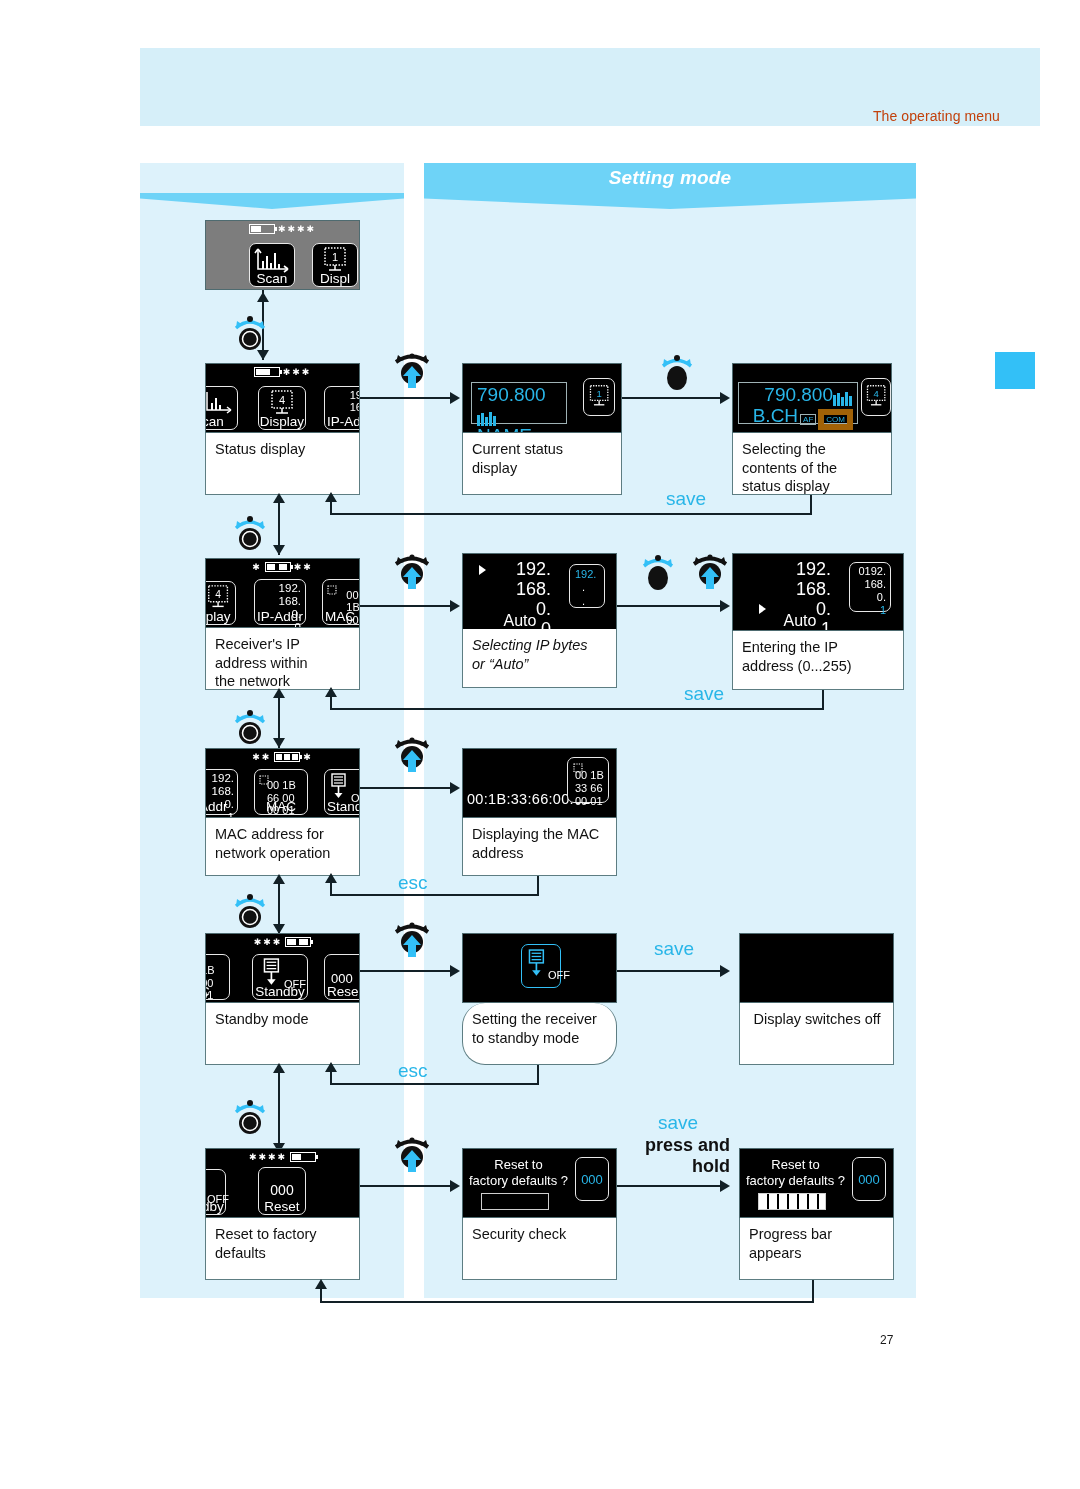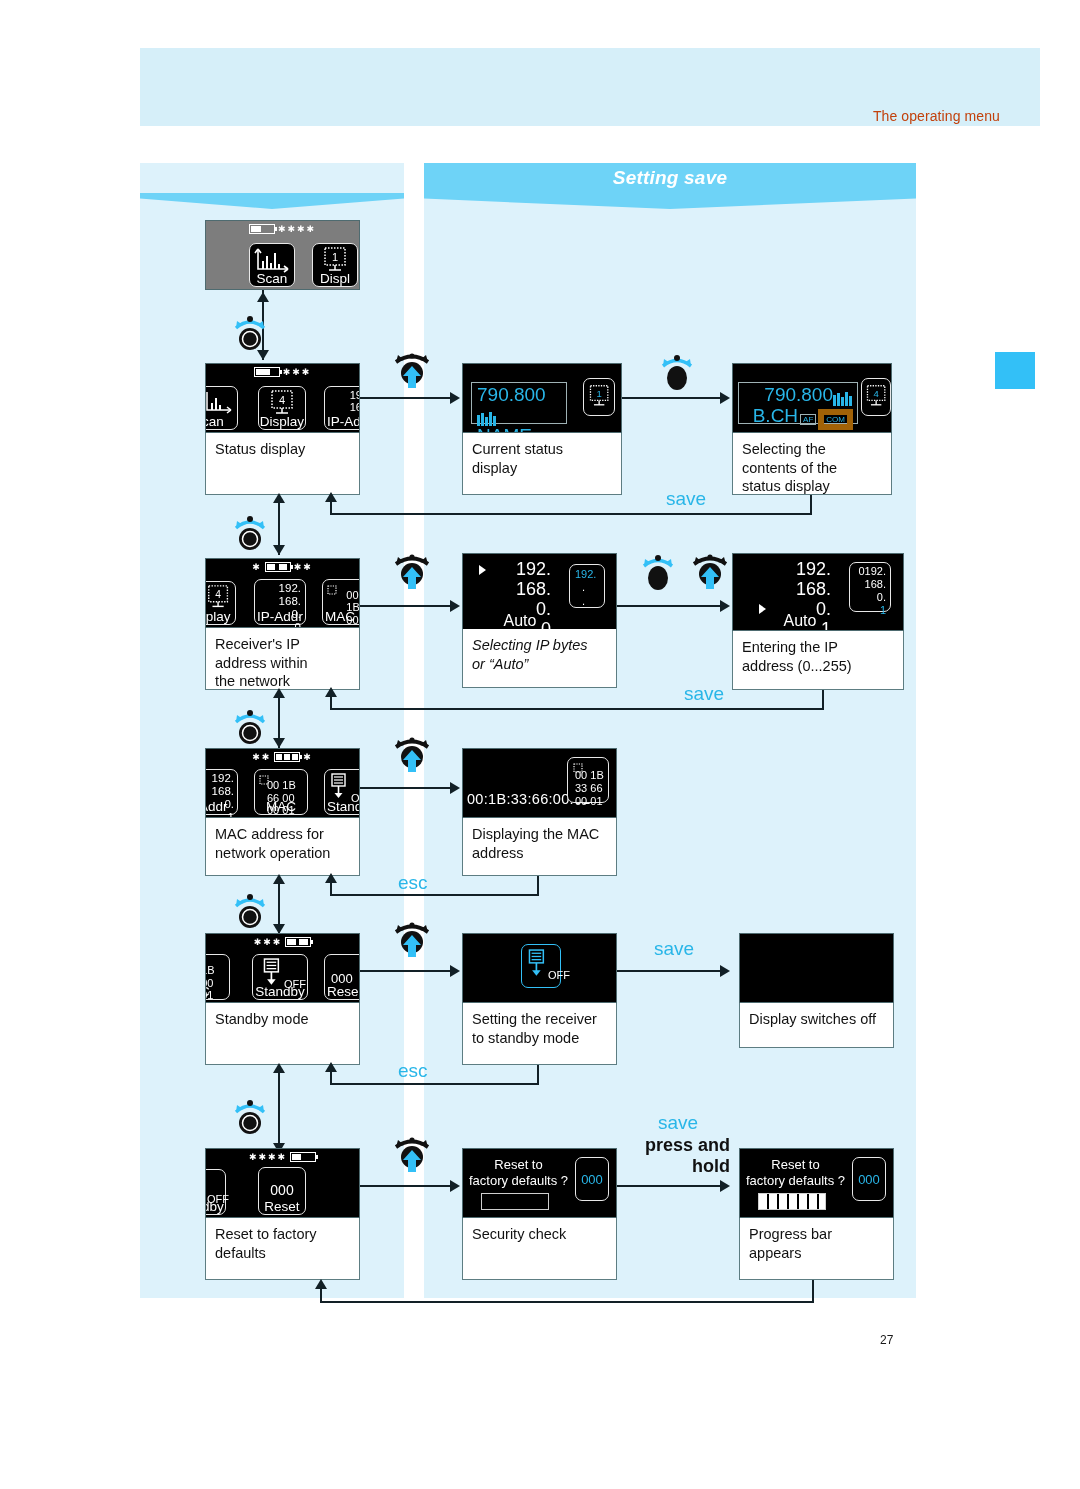--- a/index.html
+++ b/index.html
@@ -130,21 +130,21 @@
   <div class="hdr-text">The operating menu</div>
 </div>
 <div class="edge-tab"></div>
 <div class="page-number">27</div>
 
 <div class="col" id="col-selection">
   <div class="banner-dip"></div>
 </div>
 <div class="col" id="col-setting">
   <div class="banner">
-    <span>Setting save</span>
+    <span>Setting mode</span>
   </div>
   <div class="banner-dip"></div>
 </div>
 
 <div class="lane" style="left:404px;top:209px;width:20px;height:1089px;"></div>
 
 <div class="card" style="left:205px;top:220px;width:155px;height:70px;">
   <div class="screen inactive" style="width:100%;height:100%;">
     <div class="statusbar">
       <span class="batt">
@@ -579,30 +579,30 @@
         <line x1="5" y1="4" x2="14" y2="4" stroke="#33c0f7" stroke-width="1.2"></line>
         <line x1="5" y1="7" x2="14" y2="7" stroke="#33c0f7" stroke-width="1.2"></line>
         <line x1="5" y1="10" x2="14" y2="10" stroke="#33c0f7" stroke-width="1.2"></line>
         <line x1="9.5" y1="13" x2="9.5" y2="22" stroke="#33c0f7" stroke-width="1.6"></line>
         <path d="M9.5 25 l-4 -5 h8 z" fill="#33c0f7"></path>
       </svg>
       <div style="position:absolute;left:26px;top:24px;font-size:11px;color:#ffffff;">OFF</div>
     </div>
   </div>
 </div>
-<div class="caption" style="position:absolute;left:462px;top:1003px;width:155px;height:62px;">Setting the receiver<br>to standby mode</div>
+<div class="caption" style="position:absolute;left:462px;top:1003px;width:155px;height:62px;border-radius:23px;">Setting the receiver<br>to standby mode</div>
 
 <div class="hline" style="left:617px;top:970px;width:103px;"></div>
 <div class="arrowR" style="left:720px;top:965px;"></div>
 <div class="label-blue" style="left:654px;top:938px;">save</div>
 
 <div class="card" style="left:739px;top:933px;width:155px;height:70px;">
   <div class="screen" style="width:100%;height:100%;"></div>
 </div>
-<div class="caption" style="position:absolute;left:739px;top:1003px;width:155px;height:45px;">Display switches off</div>
+<div class="caption" style="position:absolute;left:739px;top:1003px;width:155px;height:62px;text-align:center;">Display switches off</div>
 
 <div class="vline" style="left:537px;top:1065px;height:20px;"></div>
 <div class="hline" style="left:330px;top:1083px;width:209px;"></div>
 <div class="vline" style="left:330px;top:1068px;height:17px;"></div>
 <div class="arrowU" style="left:325px;top:1062px;"></div>
 <div class="label-blue" style="left:398px;top:1060px;">esc</div>
 
 <div class="vline" style="left:278px;top:1065px;height:88px;"></div>
 <div class="arrowU" style="left:273px;top:1063px;"></div>
 <div class="arrowD" style="left:273px;top:1143px;"></div>

